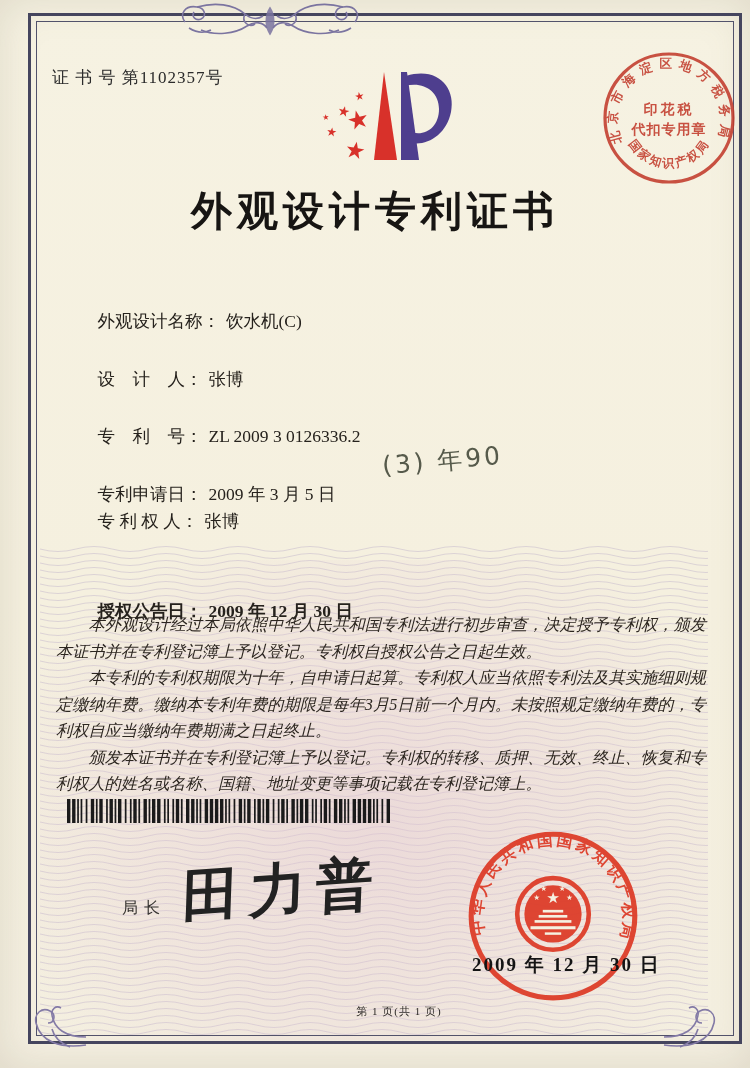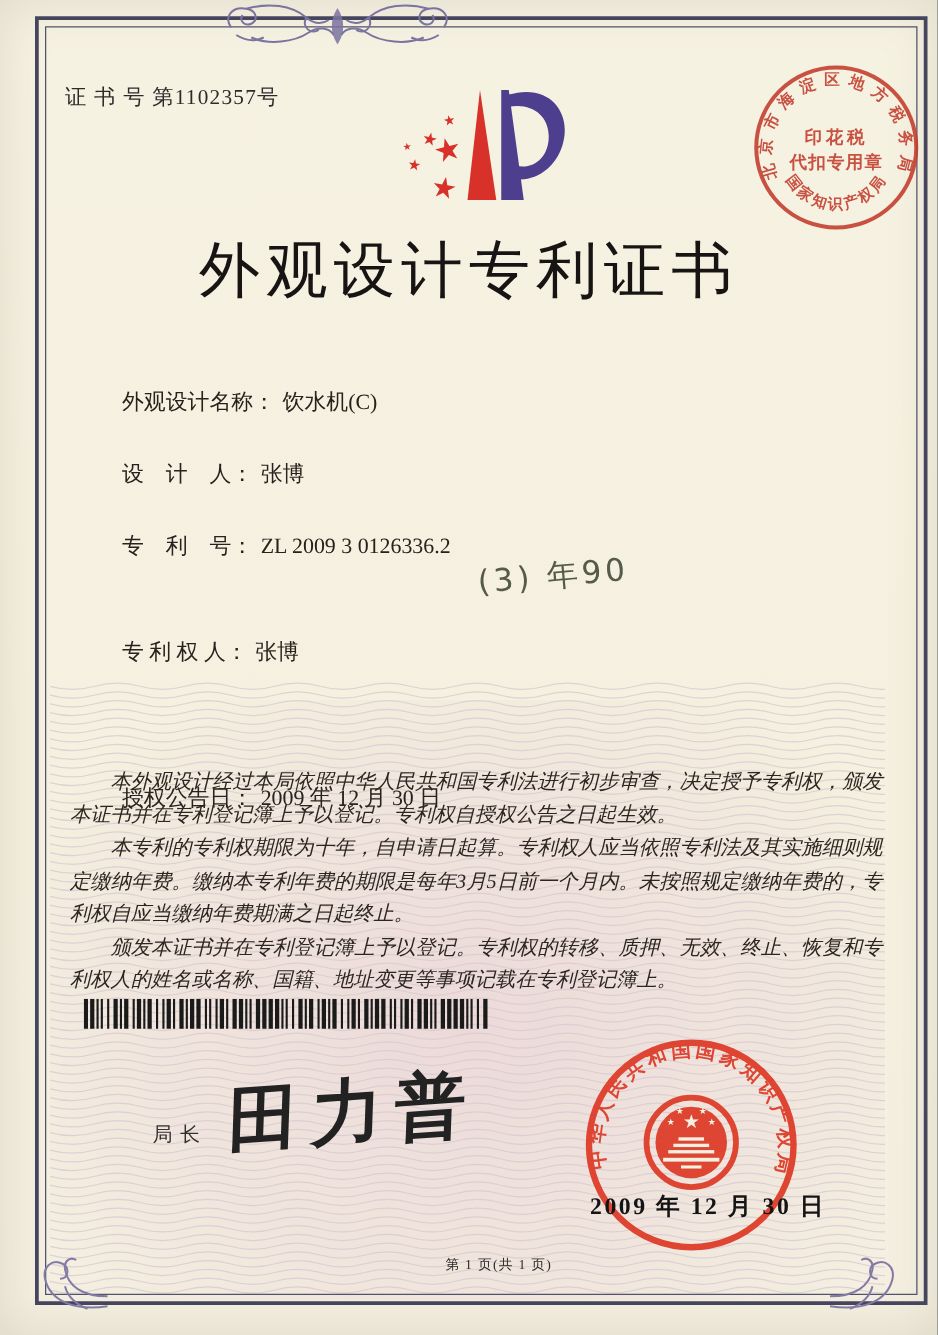--- a/index.html
+++ b/index.html
@@ -12,21 +12,21 @@
   }
   .abs{position:absolute;}
   
   .frame-outer{left:28px;top:13px;width:714px;height:1031px;border:3px solid #45455e;box-sizing:border-box;}
   .frame-inner{left:36px;top:21px;width:698px;height:1015px;border:1px solid #52526b;box-sizing:border-box;}
   
   #waves-svg{left:40px;top:545px;}
   .pink-tint{left:40px;top:560px;width:668px;height:480px;
     background:radial-gradient(ellipse at 50% 55%, rgba(226,196,210,.50) 0%, rgba(226,196,210,.22) 55%, rgba(226,196,210,0) 85%);}
   .cert-number{left:52px;top:66px;font-size:17px;color:#2b2b2b;letter-spacing:1px;}
-  .title{left:0;top:184px;width:750px;text-align:center;font-size:49px;font-weight:normal;
+  .title{left:0;top:184px;width:750px;text-align:center;font-size:41px;font-weight:bold;
     letter-spacing:5px;color:#171513;margin:0;}
   .field-row{left:80px;font-size:17.5px;color:#26221d;white-space:pre;}
   .field-row .val{margin-left:6px;}
   .handwritten{left:382px;top:444px;font-family:"DejaVu Sans",sans-serif;font-size:25px;
     color:#565a4b;transform:rotate(-5deg);letter-spacing:3px;}
   .paragraphs{left:56px;top:612px;width:650px;font-size:16.2px;line-height:26.5px;
     color:#2c2620;font-style:italic;}
   .paragraphs p{margin:0;text-indent:2em;text-align:justify;}
   #barcode-svg{left:67px;top:799px;}
   .commissioner{left:122px;top:898px;font-size:16px;letter-spacing:6px;color:#33312e;}
@@ -192,24 +192,27 @@
 
   <div class="abs field-row" style="top:346px;">
     <span>设　计　人：</span><span class="val">张博</span>
   </div>
   <div class="abs field-row" style="top:288px;">
     <span>外观设计名称：</span><span class="val">饮水机(C)</span>
   </div>
   <div class="abs field-row" style="top:403px;">
     <span>专　利　号：</span><span class="val">ZL 2009 3 0126336.2</span>
   </div>
+  <div class="abs field-row" style="top:461px;">
+    <span>专利申请日：</span><span class="val">2009 年 3 月 5 日</span>
+  </div>
   <div class="abs field-row" style="top:488px;">
     <span>专 利 权 人：</span><span class="val">张博</span>
   </div>
-  <div class="abs field-row" style="top:605px;">
+  <div class="abs field-row" style="top:578px;font-weight:bold;">
     <span>授权公告日：</span><span class="val">2009 年 12 月 30 日</span>
   </div>
 
   <div class="abs handwritten">(3) 年90</div>
 
   <div class="abs paragraphs">
     <p>本外观设计经过本局依照中华人民共和国专利法进行初步审查，决定授予专利权，颁发本证书并在专利登记簿上予以登记。专利权自授权公告之日起生效。</p>
     <p>本专利的专利权期限为十年，自申请日起算。专利权人应当依照专利法及其实施细则规定缴纳年费。缴纳本专利年费的期限是每年3月5日前一个月内。未按照规定缴纳年费的，专利权自应当缴纳年费期满之日起终止。</p>
     <p>颁发本证书并在专利登记簿上予以登记。专利权的转移、质押、无效、终止、恢复和专利权人的姓名或名称、国籍、地址变更等事项记载在专利登记簿上。</p>
   </div>

